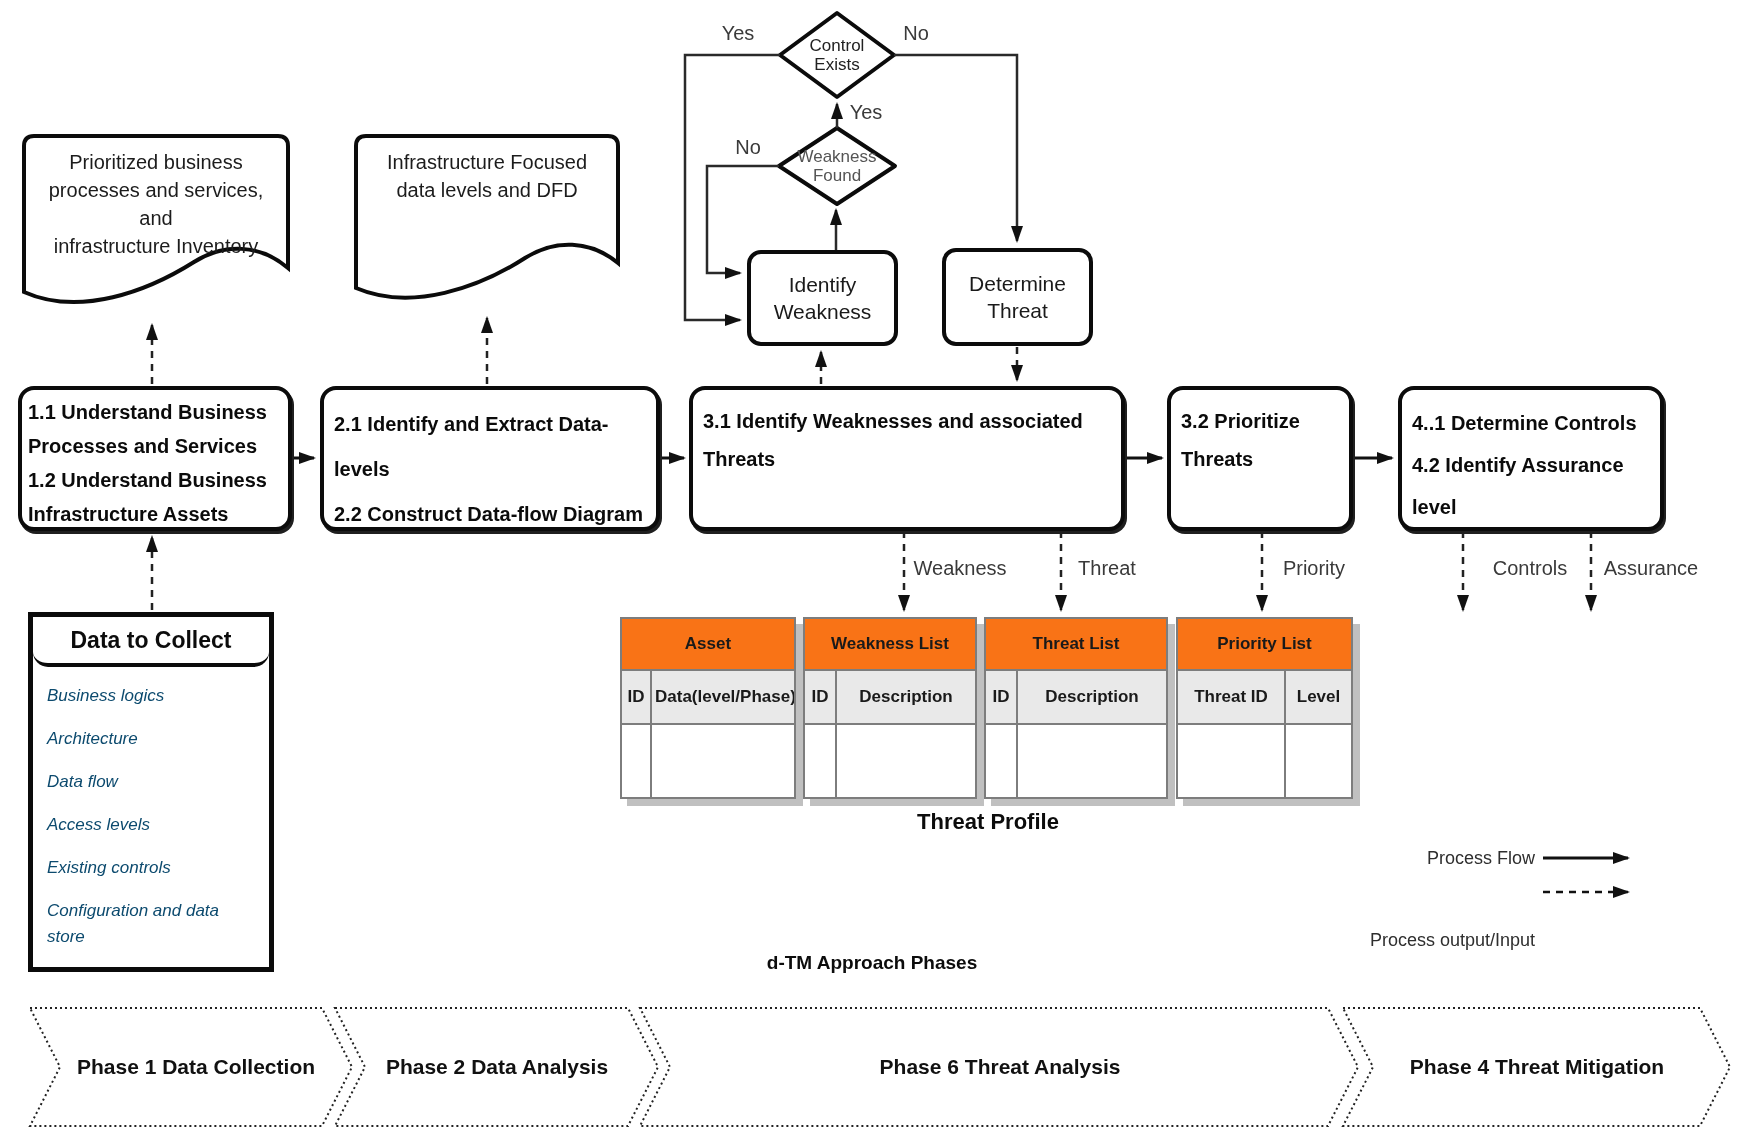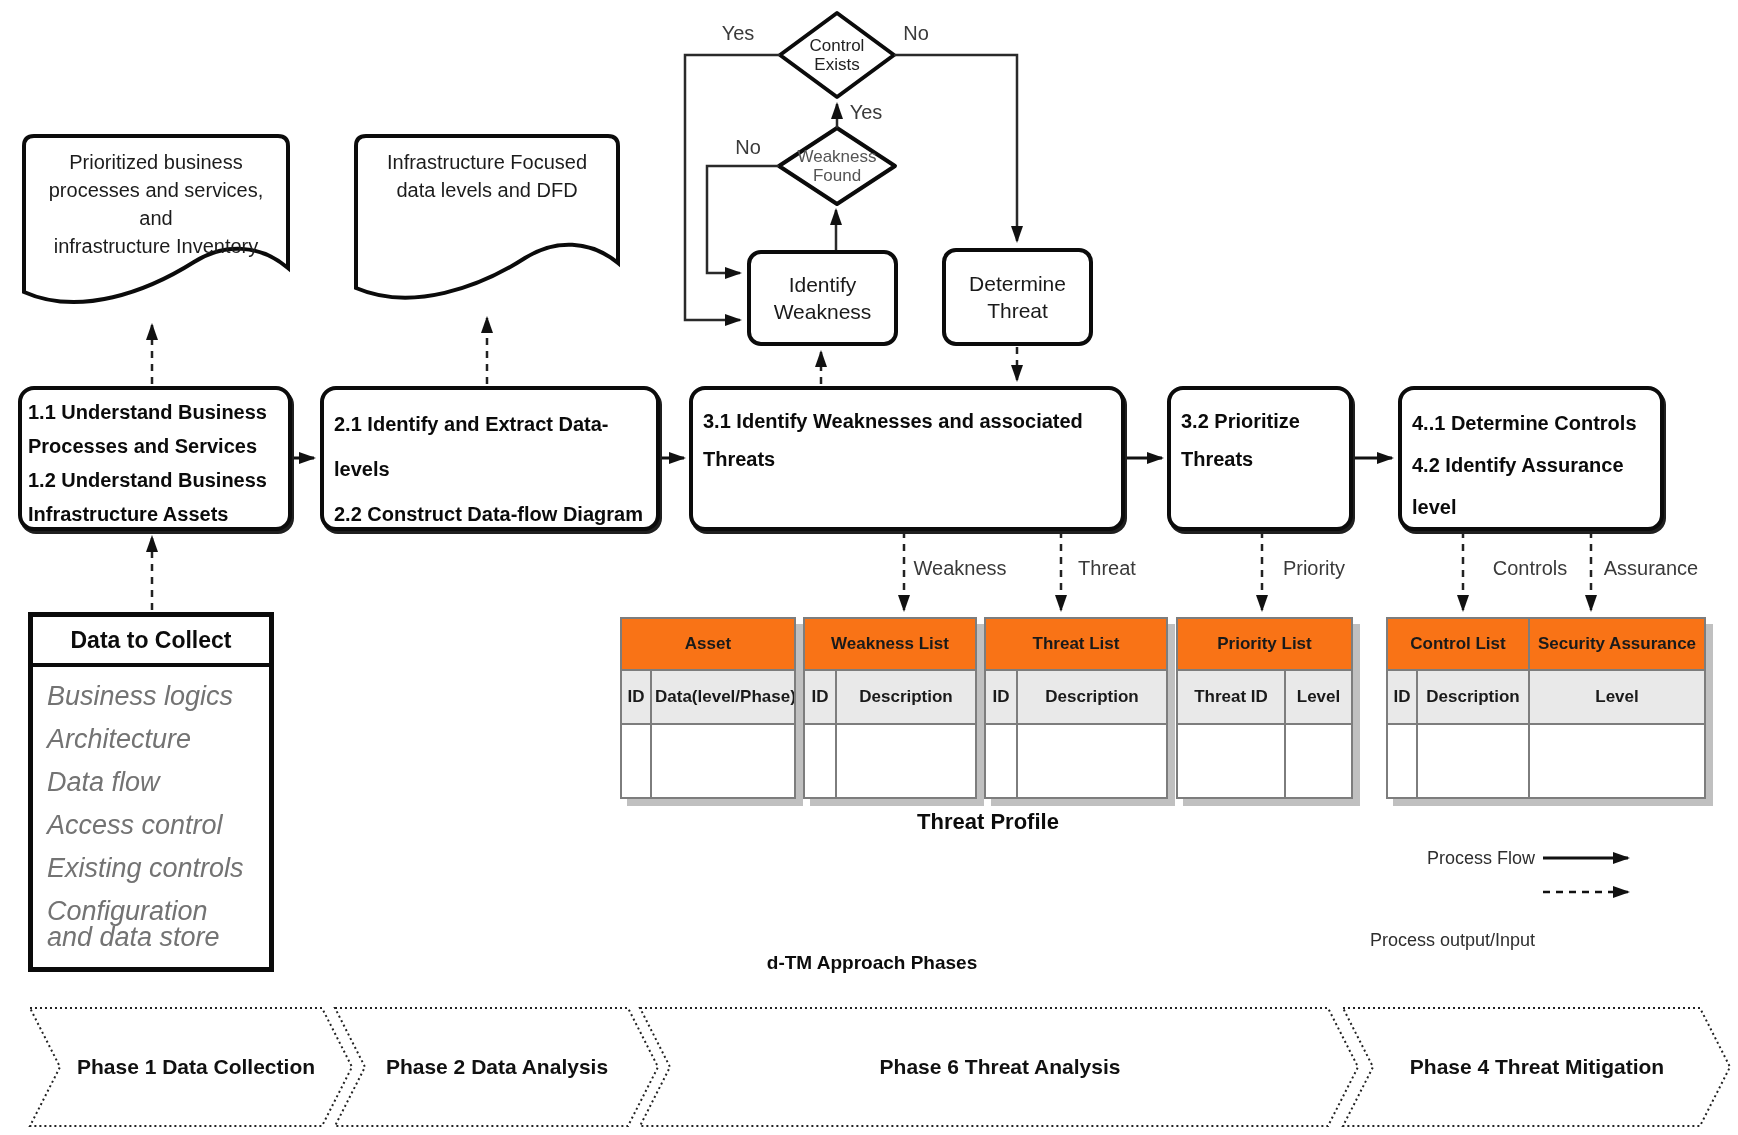--- a/index.html
+++ b/index.html
@@ -37,24 +37,24 @@
     font-size:20px; color:#3a3a3a; white-space:nowrap;
   }
 
   
   .dtc {
     position:absolute; left:28px; top:612px; width:246px; height:360px;
     box-sizing:border-box; background:#fff; border:5px solid #0b0b0b;
   }
   .dtc-title {
     height:46px; border-bottom:4px solid #0b0b0b; display:flex;
-    align-items:center; justify-content:center; font-weight:bold; font-size:23px;
+    align-items:center; justify-content:center; font-weight:bold; font-size:23px;border-radius:15px;
   }
   .dtc-items { padding:16px 0 0 14px; }
-  .dtc-item { font-style:italic; font-size:27px; line-height:26px; margin-bottom:17px; color:#737373; }
+  .dtc-item { font-style:italic; font-size:17px; line-height:26px; margin-bottom:17px; color:#0c4a6e; }
 
   
   table.dtable {
     position:absolute; border-collapse:collapse; table-layout:fixed;
     background:#fff; box-shadow:7px 7px 0 #c0c0c0;
   }
   table.dtable td {
     border:2px solid #7d7d7d; font-weight:bold; font-size:17px;
     color:#1a1a1a; padding:0 3px; text-align:center; overflow:hidden;
   }
@@ -205,21 +205,21 @@
   <div class="edge-label" style="left:1314px; top:568px;">Priority</div>
   <div class="edge-label" style="left:1530px; top:568px;">Controls</div>
   <div class="edge-label" style="left:1651px; top:568px;">Assurance</div>
 
   <div class="dtc">
     <div class="dtc-title">Data to Collect</div>
     <div class="dtc-items">
       <div class="dtc-item">Business logics</div>
       <div class="dtc-item">Architecture</div>
       <div class="dtc-item">Data flow</div>
-      <div class="dtc-item">Access control</div>
+      <div class="dtc-item">Access levels</div>
       <div class="dtc-item">Existing controls</div>
       <div class="dtc-item" style="width:200px;">Configuration and data store</div>
     </div>
   </div>
 
   <table class="dtable" style="left:620px; top:617px; width:176px;">
     <colgroup>
         <col style="width:30px">
         <col>
       </colgroup>
@@ -291,43 +291,20 @@
       <td>Threat ID</td>
       <td>Level</td>
     </tr>
     <tr class="t-body">
           <td></td>
           <td></td>
         </tr>
   </tbody>
     </table>
 
-  <table class="dtable" style="left:1386px; top:617px; width:320px;">
-    <colgroup>
-        <col style="width:30px">
-        <col style="width:112px">
-        <col>
-      </colgroup>
-    <tbody>
-        <tr class="t-title">
-      <td colspan="2">Control List</td>
-      <td>Security Assurance</td>
-    </tr>
-    <tr class="t-sub">
-      <td>ID</td>
-      <td class="al">Description</td>
-      <td>Level</td>
-    </tr>
-    <tr class="t-body">
-      <td></td>
-      <td></td>
-      <td></td>
-    </tr>
-  </tbody>
-    </table>
 
   <div class="big-label" style="left:988px; top:822px; font-size:22px;">Threat Profile</div>
 
   <div class="legend-label" style="left:1285px; top:858px;">Process Flow</div>
   <div class="legend-label" style="left:1285px; top:892px;margin-top:48px;">Process output/Input</div>
 
   <div class="big-label" style="left:872px; top:963px; font-size:19px;">d-TM Approach Phases</div>
 
   <div class="phase-label" style="left:196px; top:1067px;">Phase 1 Data Collection</div>
   <div class="phase-label" style="left:497px; top:1067px;">Phase 2 Data Analysis</div>

